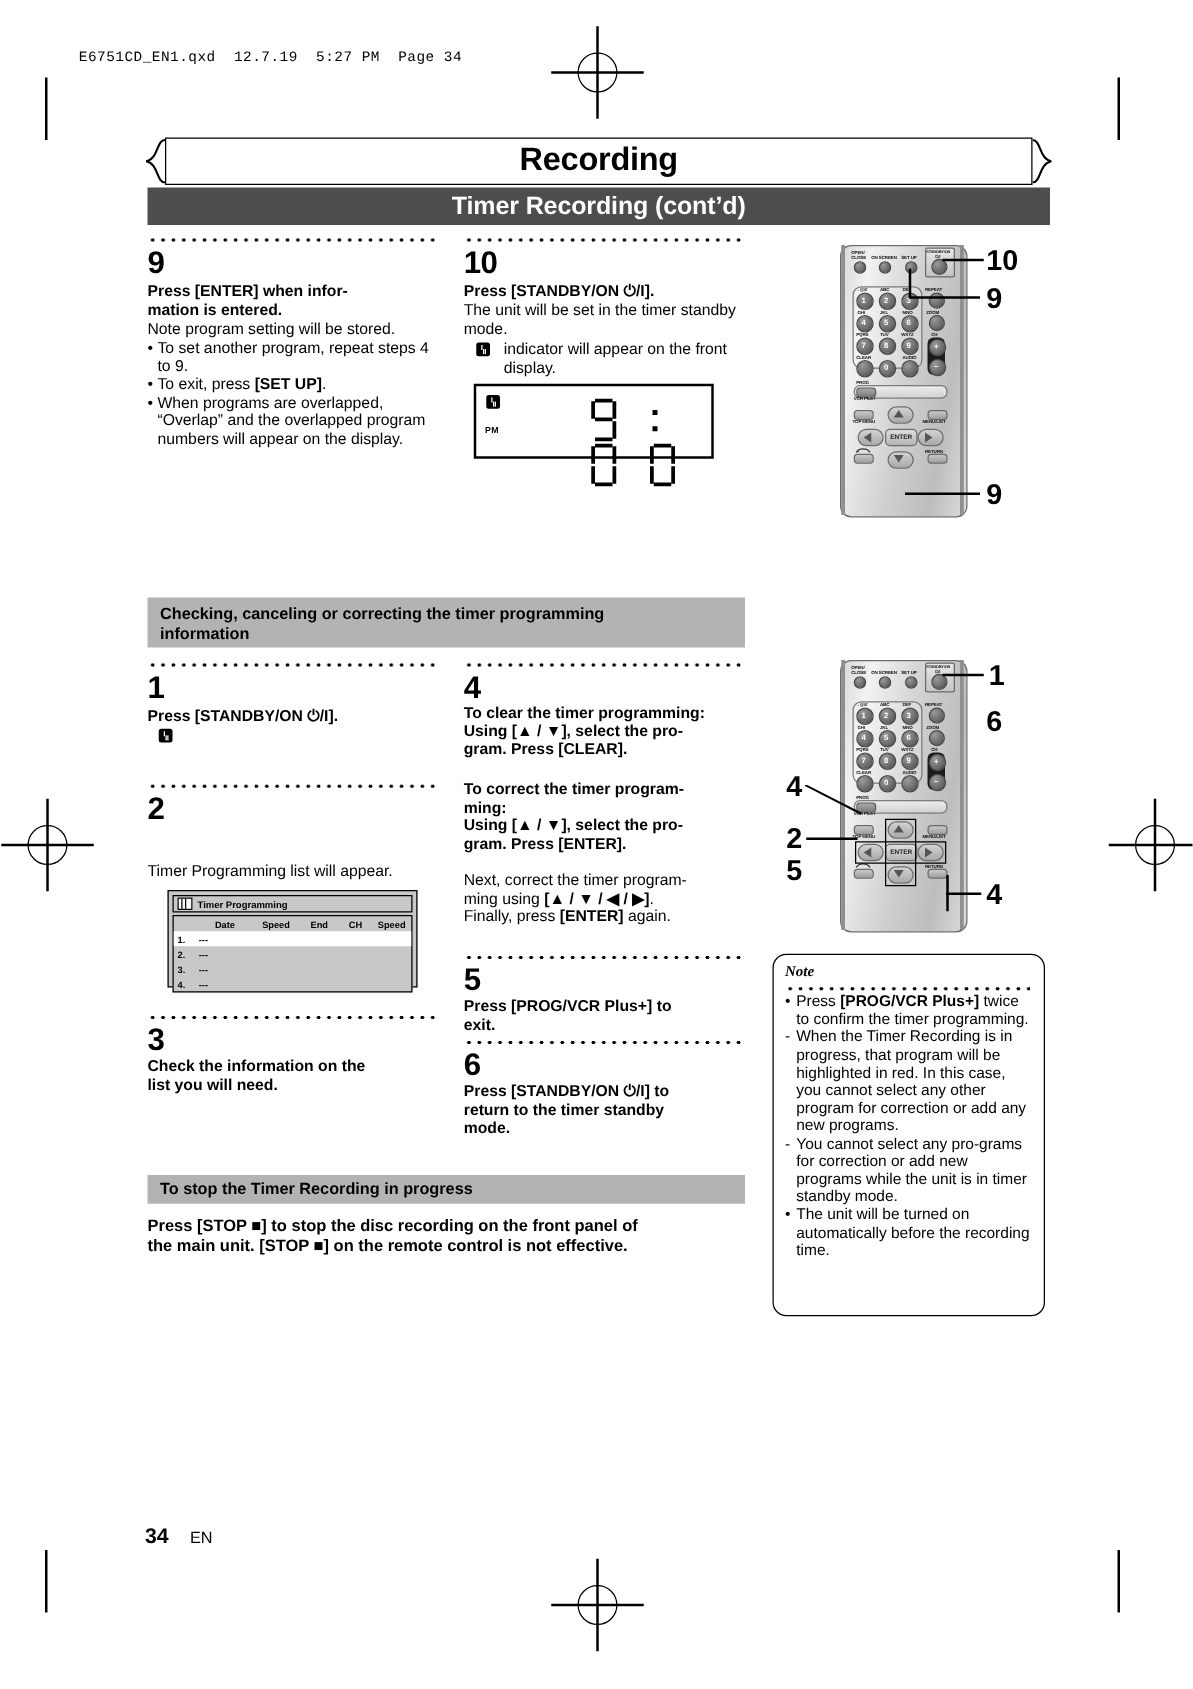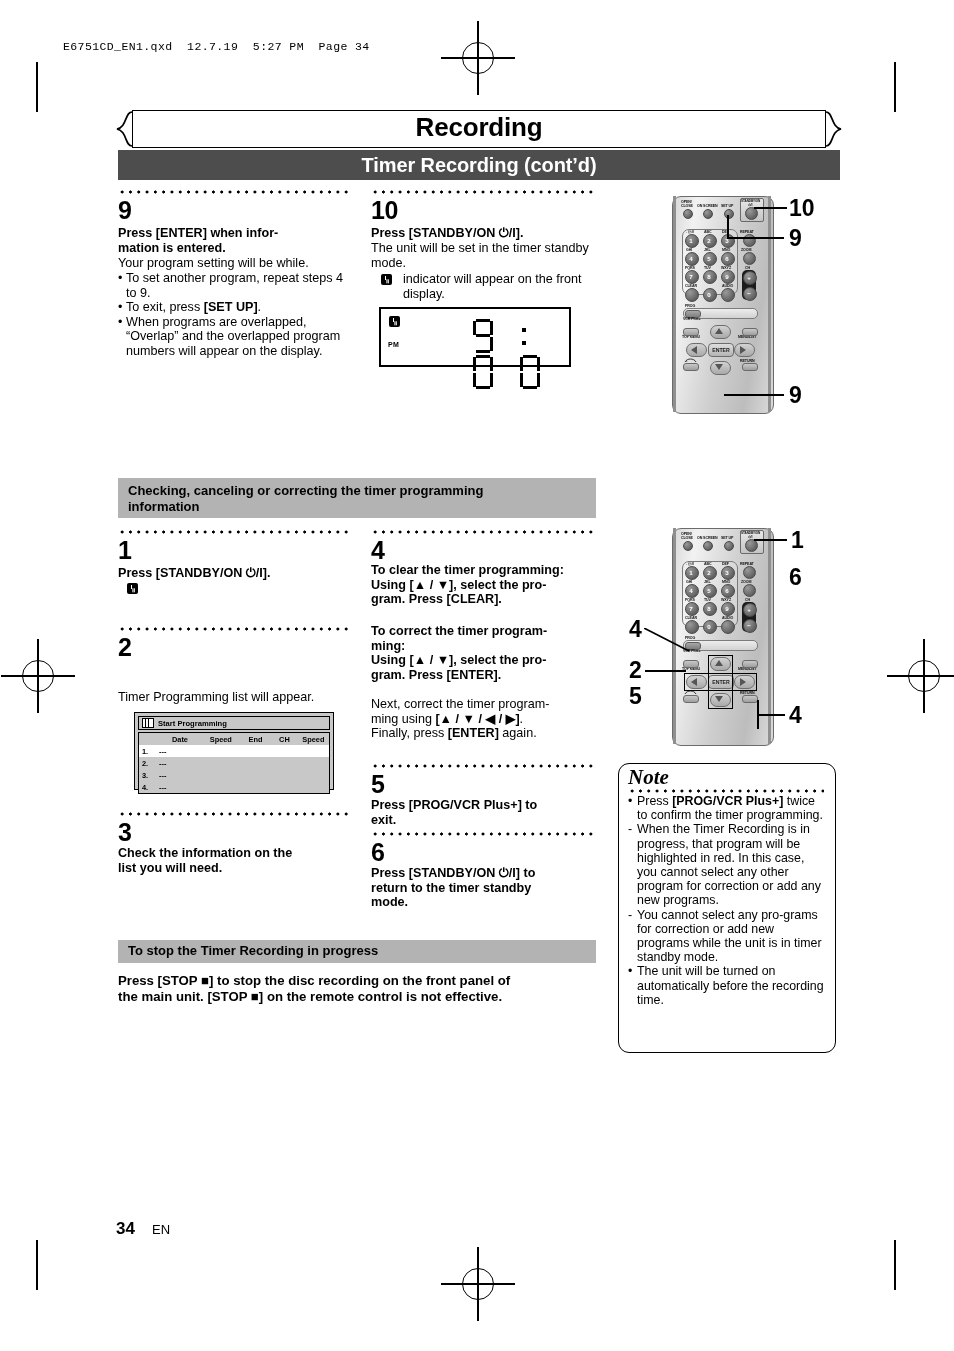--- a/index.html
+++ b/index.html
@@ -78,21 +78,21 @@
   .tp-head i{font-style:normal;text-align:center;}
   .tp-row{display:flex;font-size:7.4px;font-weight:bold;height:12px;align-items:center;}
   .tp-row.sel{background:#fff;}
   .tp-row i{font-style:normal;}
   .c-n{width:17px;padding-left:3px;} .c-d{width:46px;} .c-s{width:40px;}
   .c-e{width:33px;} .c-c{width:28px;} .c-sp{width:33px;}
 
   
   .notebox{position:absolute;left:618px;top:763px;width:218px;height:290px;border:1.8px solid #000;
            border-radius:11px;box-sizing:border-box;padding:4px 9px 0;background:#fff;}
-  .note-t{font-size:21px;font-weight:bold;font-style:italic;line-height:18px;
+  .note-t{font-size:12px;font-weight:bold;font-style:italic;line-height:18px;
           font-family:"Liberation Serif",serif;}
   .note-list{font-size:12.4px;line-height:14.2px;margin-top:3px;}
   .note-list .li{position:relative;padding-left:9px;margin-bottom:0;}
   .note-list .li .mk{position:absolute;left:0;top:0;}
 
   
   .remote{position:absolute;}
   .rc-body{position:absolute;left:0;top:0;width:100%;height:100%;
            background:linear-gradient(100deg,#d7d7d7 0%,#f2f2f2 18%,#cfcfcf 52%,#bdbdbd 78%,#dcdcdc 100%);
            border:1.3px solid #6b6b6b;border-radius:9px;}
@@ -155,21 +155,21 @@
   </div>
   <div class="subbanner">
     <span>Timer Recording (cont’d)</span>
   </div>
 
   <div class="dots" style="left:118px;top:190px;width:232px;"></div>
   <div class="stepnum" style="left:118px;top:198px;">9</div>
   <div class="txt" style="left:118px;top:226px;width:236px;">
     <b>Press [ENTER] when infor-<br>mation is entered.</b>
   </div>
-  <div class="txt" style="left:118px;top:256px;width:240px;">Your program setting will be while.</div>
+  <div class="txt" style="left:118px;top:256px;width:240px;">Note program setting will be stored.</div>
   <div class="bul" style="left:118px;top:271px;width:236px;">
     <div class="li">To set another program, repeat steps 4 to 9.</div>
     <div class="li">To exit, press <b>[SET UP]</b>.</div>
     <div class="li">When programs are overlapped, “Overlap” and the overlapped program numbers will appear on the display.</div>
   </div>
 
   <div class="dots" style="left:371px;top:190px;width:222px;"></div>
   <div class="stepnum" style="left:371px;top:198px;">10</div>
   <div class="txt" style="left:371px;top:226px;width:230px;">
     <b>Press [STANDBY/ON ⏻/I].</b>
@@ -327,21 +327,21 @@
   </div>
   <div class="fd-clock" style="left:127px;top:583px;"></div>
 
   <div class="dots" style="left:118px;top:627px;width:232px;"></div>
   <div class="stepnum" style="left:118px;top:635px;">2</div>
   <div class="txt" style="left:118px;top:690px;width:240px;">Timer Programming list will appear.</div>
 
   <div class="tp">
     <div class="tp-title">
       <span class="tp-ico"></span>
-      <b>Start Programming</b>
+      <b>Timer Programming</b>
     </div>
     <div class="tp-body">
       <div class="tp-head">
         <i class="c-n"></i>
         <i class="c-d">Date</i>
         <i class="c-s">Speed</i>
         <i class="c-e">End</i>
         <i class="c-c">CH</i>
         <i class="c-sp">Speed</i>
       </div>

